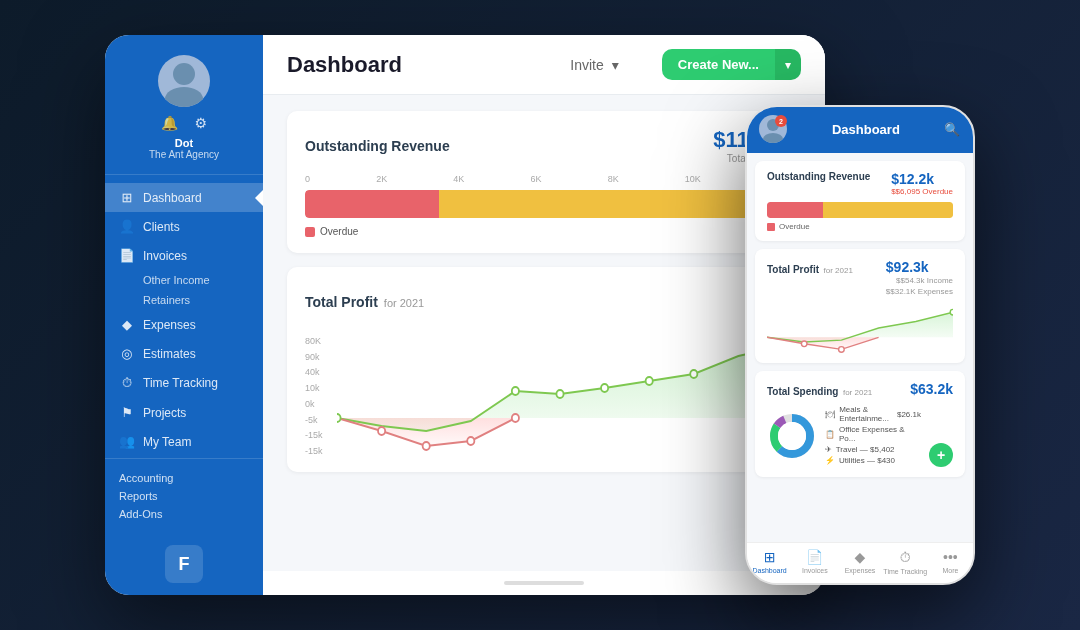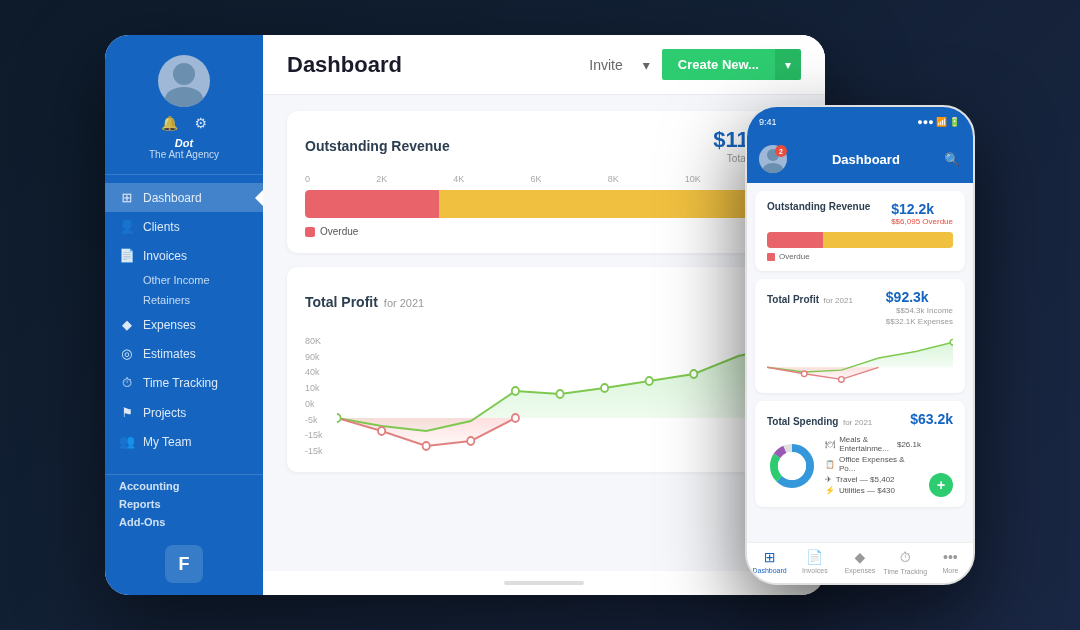--- a/index.html
+++ b/index.html
@@ -79,21 +79,20 @@
     }
     .sidebar-icon-sm {
       color: rgba(255,255,255,0.8);
       font-size: 14px;
     }
     .sidebar-user-name {
       color: white;
       font-size: 11px;
       font-weight: 600;
       margin-top: 6px;
-      font-style: italic;
     }
     .sidebar-user-org {
       color: rgba(255,255,255,0.75);
       font-size: 10px;
     }
     .sidebar-nav {
       flex: 1;
       padding: 8px 0;
       overflow: hidden;
     }
@@ -127,23 +126,22 @@
       width: 16px;
       text-align: center;
     }
     .nav-sub-item {
       padding: 4px 14px 4px 38px;
       color: rgba(255,255,255,0.75);
       font-size: 11px;
       cursor: pointer;
     }
     .sidebar-bottom-links {
-      padding: 2px 14px;
+      padding: 10px 14px;
       border-top: 1px solid rgba(255,255,255,0.15);
-      font-weight: bold;
     }
     .sidebar-bottom-link {
       color: rgba(255,255,255,0.8);
       font-size: 11px;
       padding: 3px 0;
       cursor: pointer;
     }
     .sidebar-logo {
       display: flex;
       align-items: center;
@@ -190,26 +188,27 @@
       gap: 12px;
     }
     .invite-btn {
       background: none;
       border: none;
       color: #666;
       font-size: 14px;
       cursor: pointer;
       display: flex;
       align-items: center;
-      gap: 20px;
+      gap: 8px;
     }
     .create-new-group {
       display: flex;
-      border-radius: 2px;
-      overflow: hidden;
+      border-radius: 10px;
+      overflow: hidden;
+      margin-left: 31px;
     }
     .create-new-btn {
       background: #2ecc71;
       color: white;
       border: none;
       padding: 8px 16px;
       font-size: 13px;
       font-weight: 600;
       cursor: pointer;
     }
@@ -746,24 +745,20 @@
       </div>
     </div>
 
     <div class="tablet-bottom-bar">
       <div class="home-indicator"></div>
     </div>
   </div>
 </div>
 
 <div class="phone">
-  <div class="phone-status-bar">
-    <span style="color:white;font-size:9px;">9:41</span>
-    <span style="color:white;font-size:9px;">●●● 📶 🔋</span>
-  </div>
   <div class="phone-header">
     <div style="position:relative;">
       <div class="phone-avatar">
         <div class="phone-avatar-head"></div>
         <div class="phone-avatar-body"></div>
       </div>
       <div class="phone-notif-badge">2</div>
     </div>
     <span class="phone-header-title">Dashboard</span>
     <span class="phone-header-icon">🔍</span>

